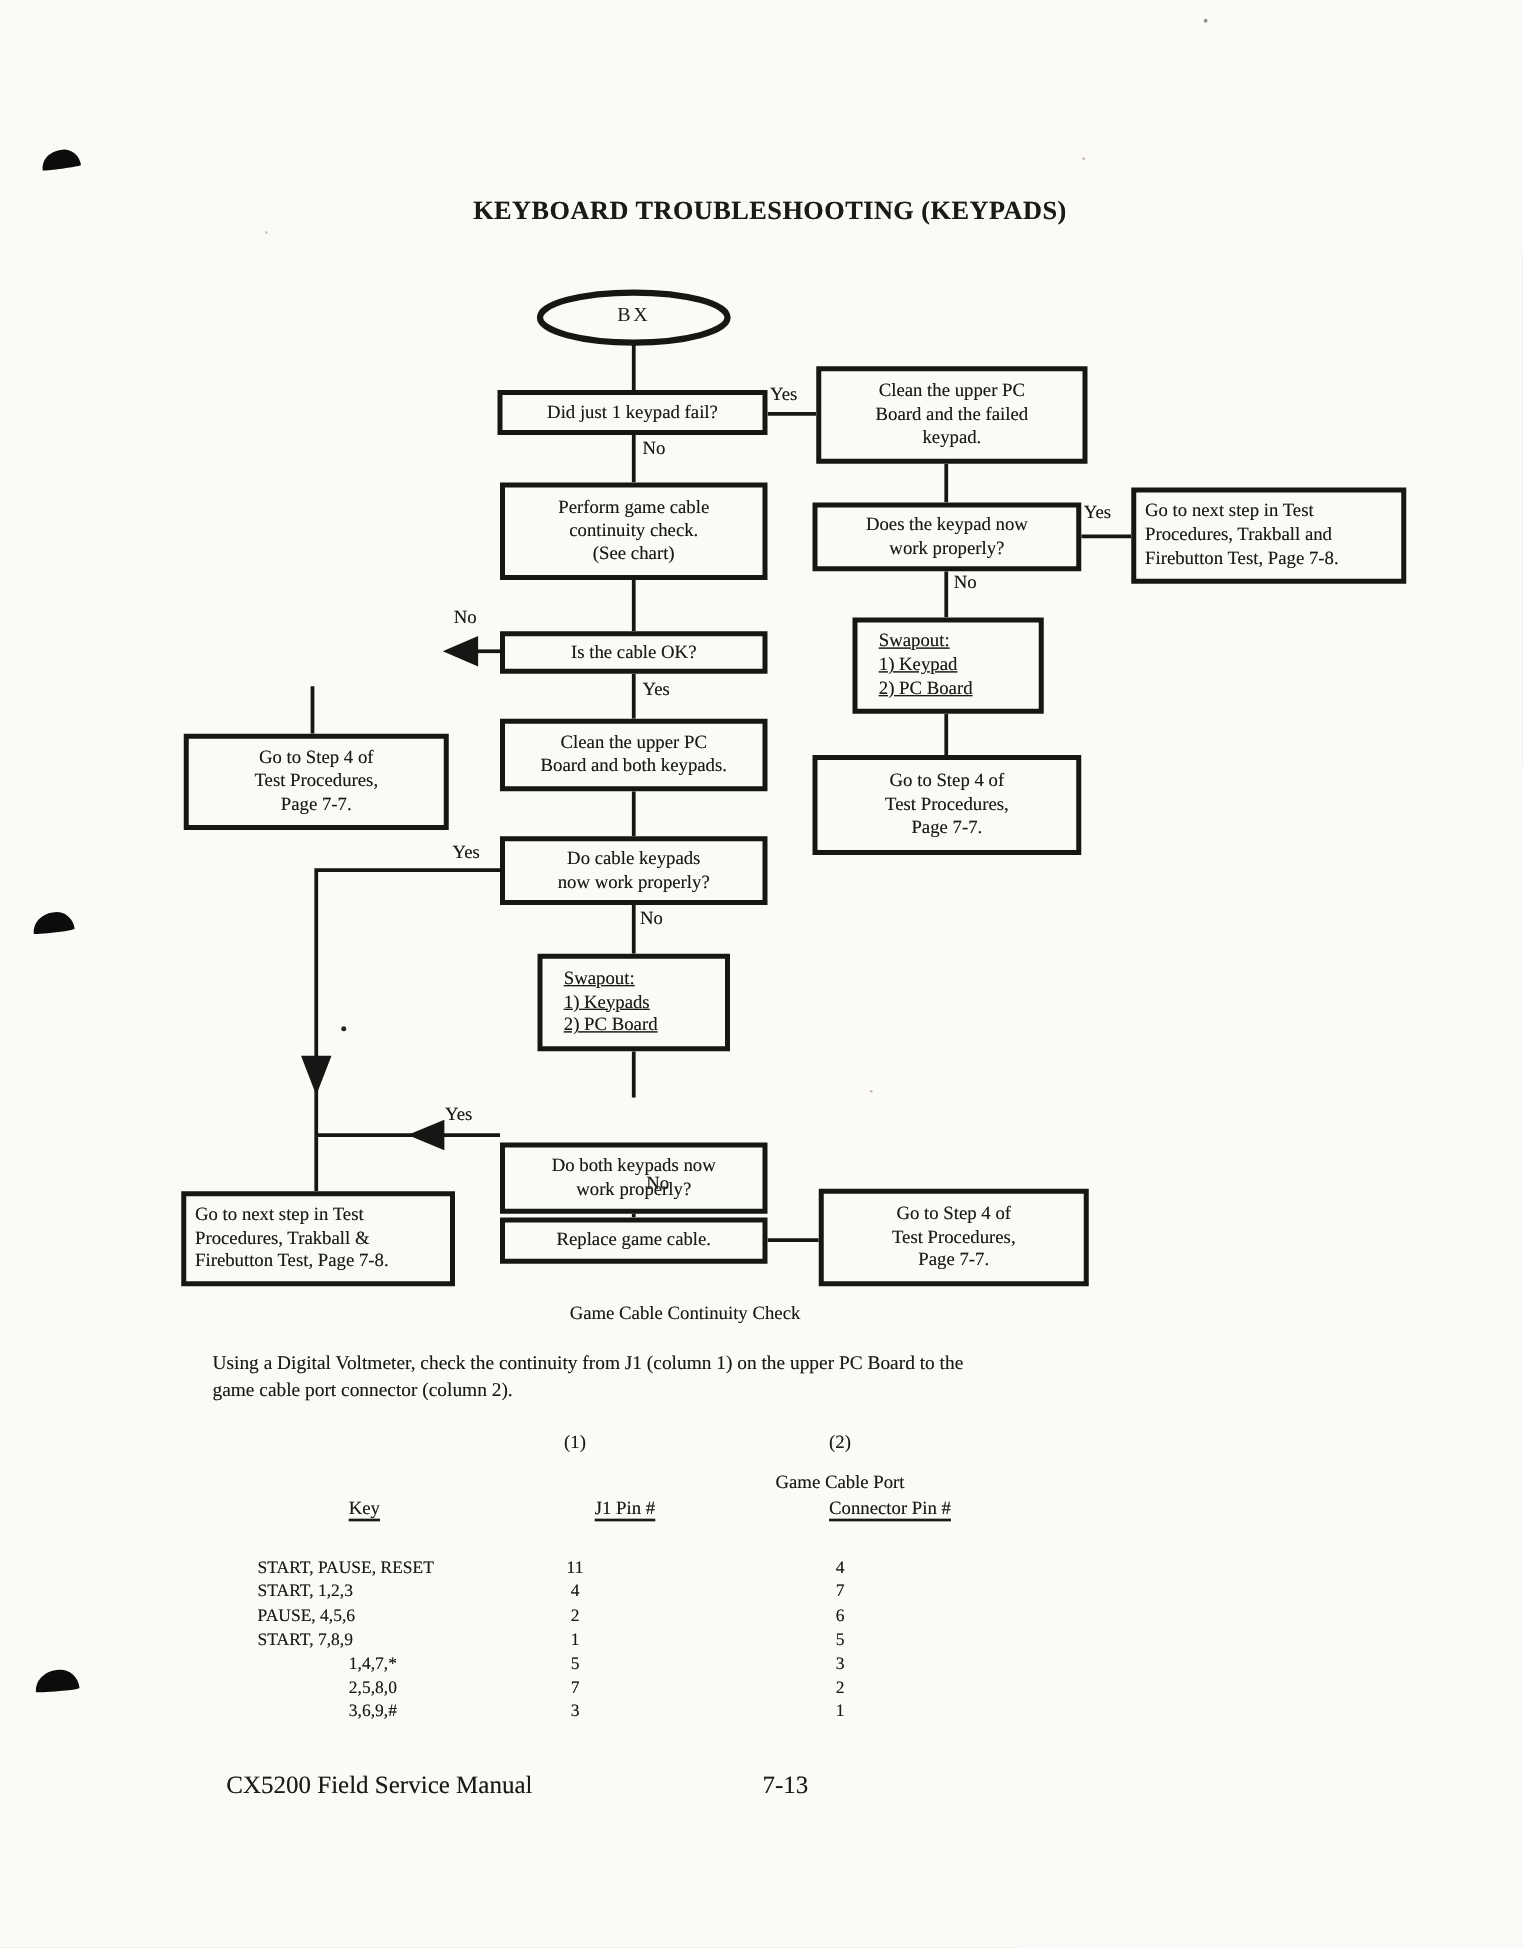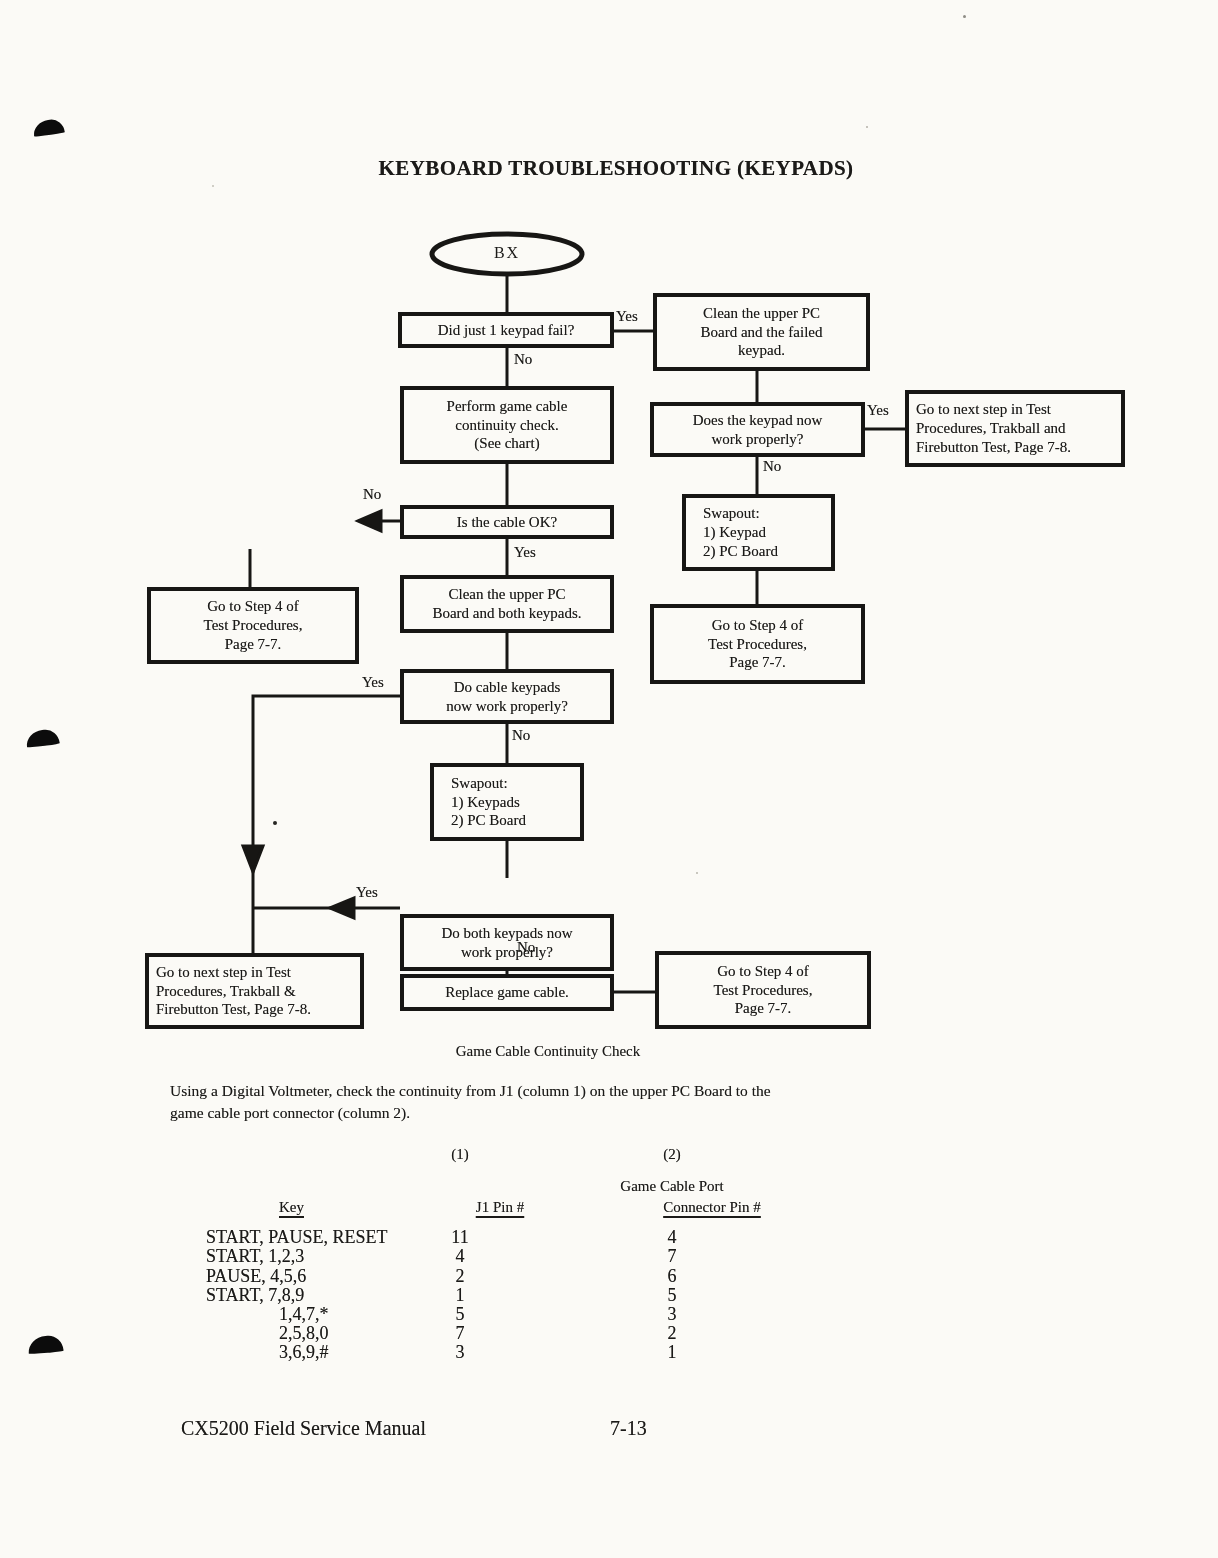--- a/index.html
+++ b/index.html
@@ -17,29 +17,29 @@
          text-shadow:0 0 0.5px rgba(20,20,20,.55);}
   .node{
     position:absolute;box-sizing:border-box;
     border:4px solid #171614;background:#fbfaf6;
     display:flex;align-items:center;justify-content:center;
     text-align:center;white-space:pre-line;
     font-size:15px;line-height:1.26;
     text-shadow:0 0 0.4px rgba(20,20,20,.5);
   }
   .node.alignleft{justify-content:flex-start;text-align:left;padding:4px 7px;}
-  .node.swap{justify-content:flex-start;text-align:left;padding:4px 4px 4px 17px;}
+  .node.swap{justify-content:flex-start;text-align:left;padding:4px 4px 4px 17px;text-decoration:underline;}
   .lbl{position:absolute;font-size:15px;text-shadow:0 0 0.4px rgba(20,20,20,.5);}
   .cap{font-size:15px;text-align:center;text-shadow:0 0 0.4px rgba(20,20,20,.45);}
   .para{font-size:15.5px;line-height:1.42;white-space:pre-line;
         text-shadow:0 0 0.4px rgba(20,20,20,.45);}
   .th{font-size:15px;text-shadow:0 0 0.4px rgba(20,20,20,.5);}
   .underl{text-decoration:underline;text-underline-offset:4px;text-decoration-thickness:1.5px;margin-left:40px;}
-  .trow{position:absolute;left:206px;width:600px;height:20px;font-size:18px;
-        text-shadow:0 0 0.4px rgba(20,20,20,.5);}
+  .trow{position:absolute;left:206px;width:600px;height:20px;font-size:14px;
+        text-shadow:0 0 0.4px rgba(20,20,20,.5);margin-top:20px;}
   .tkey{position:absolute;left:0;white-space:nowrap;}
   .tkey.indent{left:73px;}
   .tj1{position:absolute;left:194px;width:120px;text-align:center;}
   .tport{position:absolute;left:406px;width:120px;text-align:center;}
   .footer{font-size:20px;text-shadow:0 0 0.5px rgba(20,20,20,.5);}
   svg.conn{position:absolute;left:0;top:0;}
   .mark{position:absolute;background:#0c0c0c;
         border-radius:55% 45% 42% 58% / 100% 100% 6% 6%;}
   .speck{position:absolute;border-radius:50%;}
 </style>

